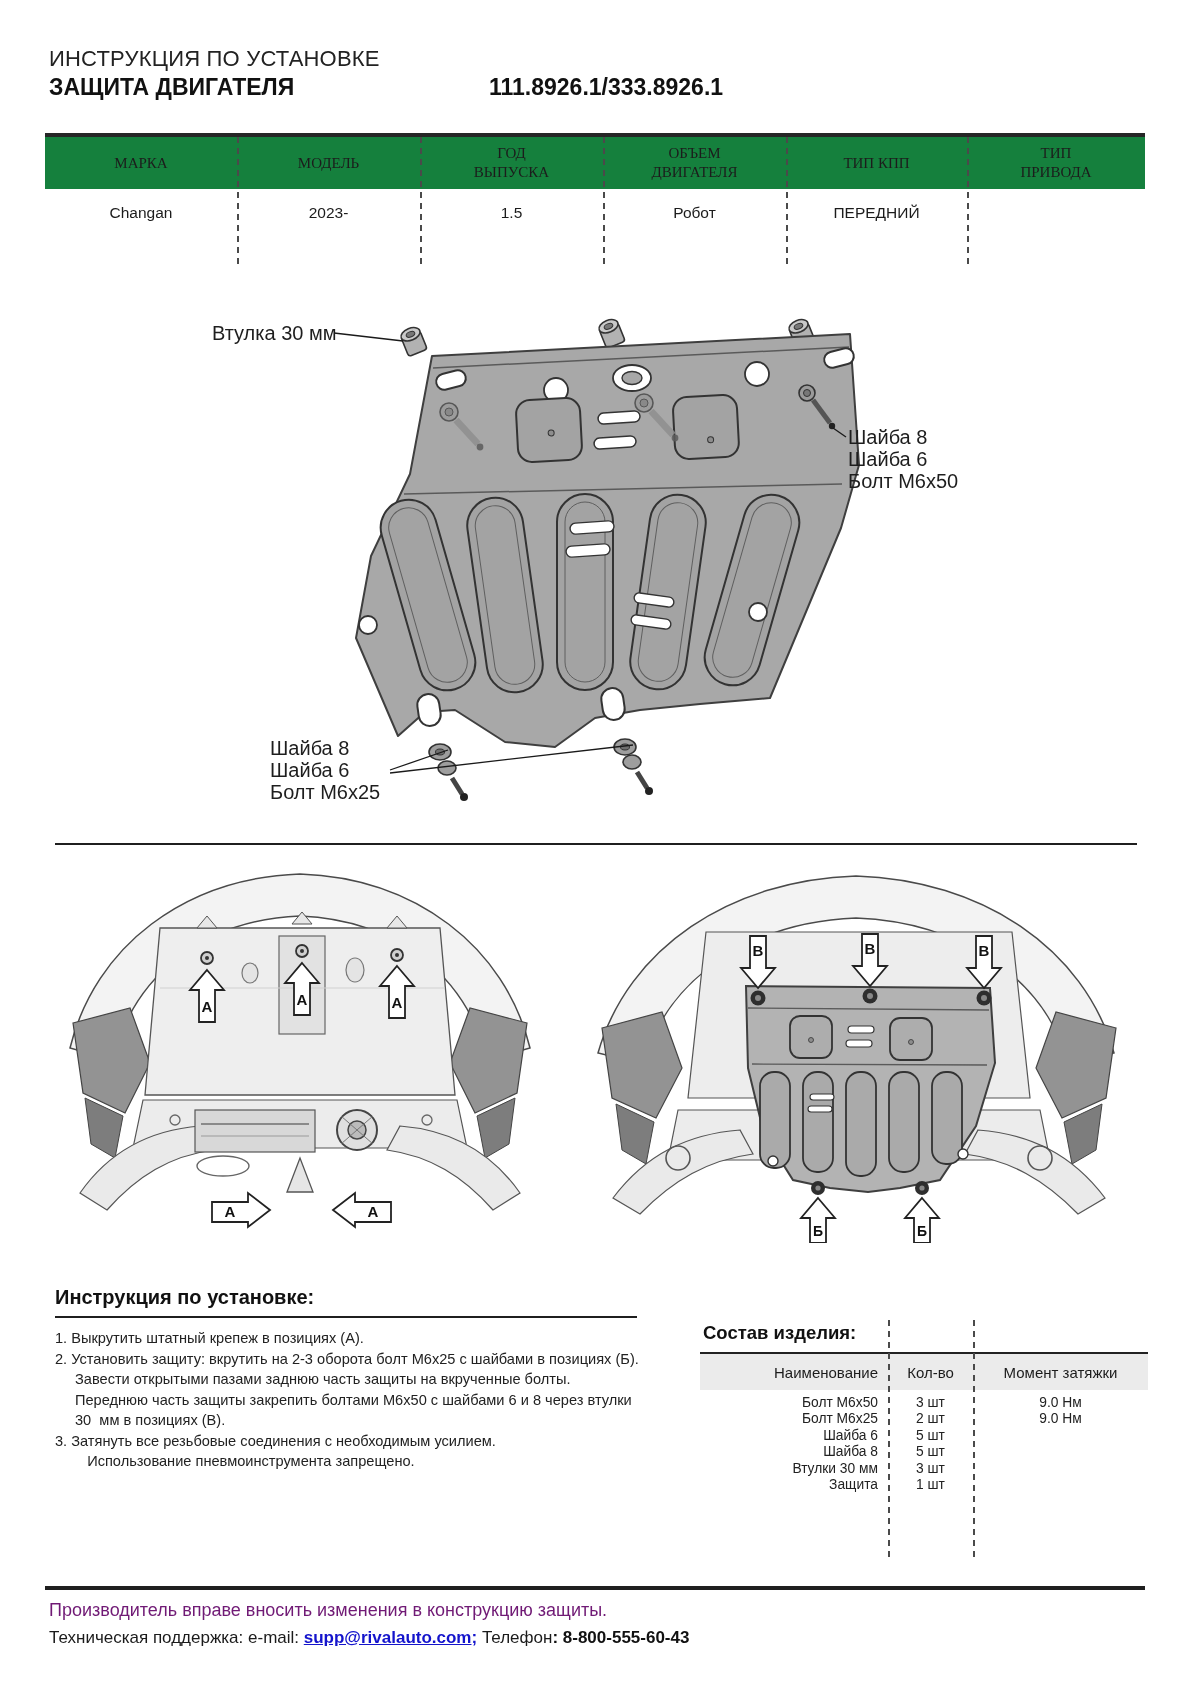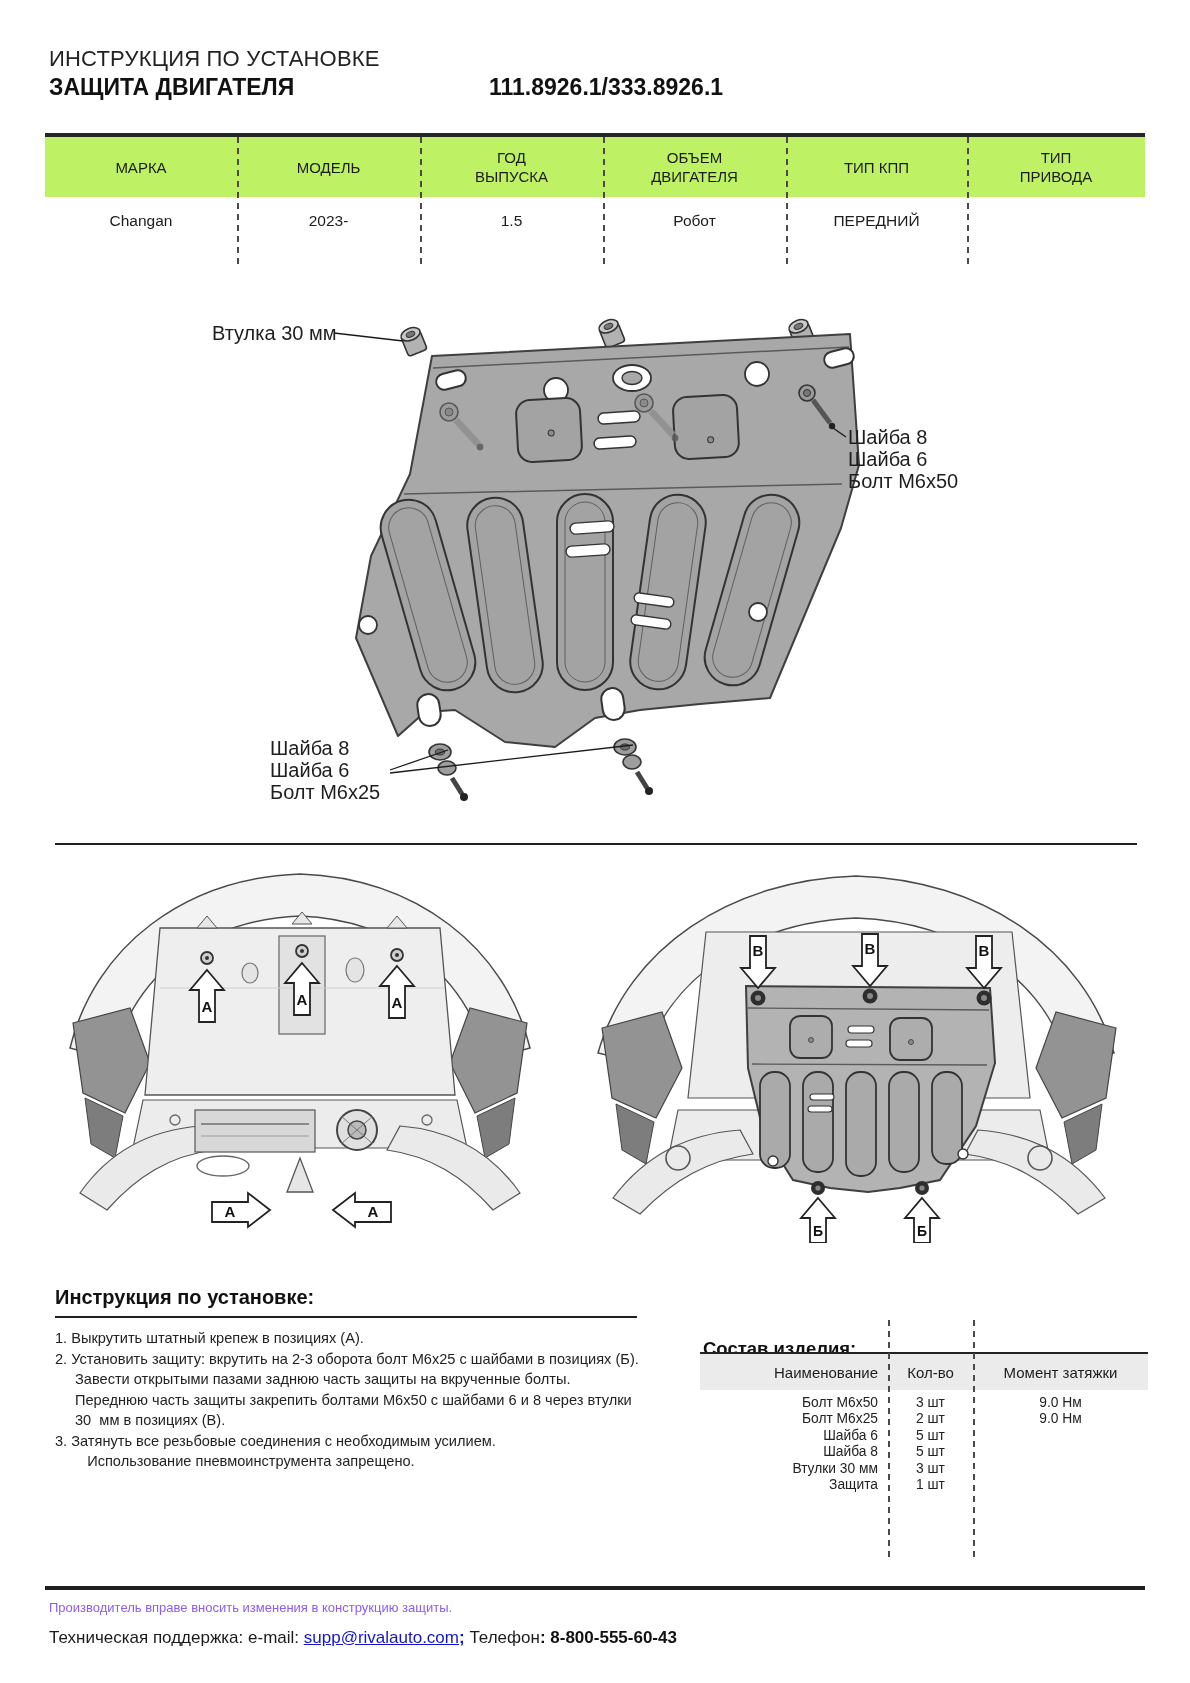--- a/index.html
+++ b/index.html
@@ -5,49 +5,49 @@
   html,body{margin:0;padding:0;background:#fff;}
   #page{position:relative;width:1190px;height:1683px;background:#fff;overflow:hidden;
         font-family:"Liberation Sans","DejaVu Sans",sans-serif;color:#1a1a1a;}
   .abs{position:absolute;}
   
   .title1{left:49px;top:46px;font-size:22px;letter-spacing:.2px;color:#222;}
   .title2{left:49px;top:74px;font-size:23px;font-weight:bold;color:#111;}
   .partnums{left:470px;top:74px;font-size:23px;font-weight:bold;color:#111;margin-left:19px;}
   
   .spec{left:45px;top:133px;width:1100px;height:130px;border-top:4px solid #262626;}
-  .spec-head{display:grid;grid-template-columns:192px 183px 183px 183px 181px 178px;height:60px;background:#bef264;}
+  .spec-head{display:grid;grid-template-columns:192px 183px 183px 183px 181px 178px;height:52px;background:#15803d;font-family:Liberation Serif, serif;}
   .spec-vals{display:grid;grid-template-columns:192px 183px 183px 183px 181px 178px;height:46px;}
   .spec-cell{display:flex;align-items:center;justify-content:center;text-align:center;
              font-size:15px;white-space:pre-line;line-height:19px;color:#1c1c1c;}
   .spec-vals .spec-cell{font-size:15.5px;}
   .vline{position:absolute;width:2px;background:repeating-linear-gradient(to bottom,#4a4a4a 0 6px,transparent 6px 11px);}
   
   .callout{font-size:20px;color:#1e1e1e;line-height:22px;}
   
   .hline{background:#1f1f1f;}
   
   .instr-head{left:55px;top:1286px;font-size:20px;font-weight:bold;color:#111;}
   .instr-list{left:55px;top:1328px;width:595px;font-size:14.6px;line-height:20.5px;color:#222;}
   .instr-item{white-space:pre-wrap;padding-left:20px;text-indent:-20px;}
   .comp{left:700px;top:1322px;width:448px;}
-  .comp-head{position:absolute;left:3px;top:0;font-size:18.5px;font-weight:bold;color:#111;margin-top:16px;}
+  .comp-head{position:absolute;left:3px;top:0;font-size:18.5px;font-weight:bold;color:#111;}
   .comp-topline{position:absolute;left:0;top:30px;width:448px;height:1.5px;background:#222;}
   .comp-cols{position:absolute;left:0;top:32px;width:448px;height:36px;background:#ebebeb;
              display:grid;grid-template-columns:188px 85px 175px;align-items:center;}
   .comp-col{font-size:15px;color:#1c1c1c;text-align:center;}
   .comp-col.name{text-align:right;padding-right:10px;}
   .comp-rows{position:absolute;left:0;top:72px;width:448px;}
   .comp-row{display:grid;grid-template-columns:188px 85px 175px;height:16.5px;align-items:center;}
   .comp-cell{font-size:13.8px;color:#222;text-align:center;}
   .comp-cell.name{text-align:right;padding-right:10px;}
   
-  .foot1{left:49px;top:1600px;font-size:13px;color:#8b5cf6;}
+  .foot1{left:49px;top:1600px;font-size:18px;color:#701a75;}
   .foot2{left:49px;top:1628px;font-size:17px;color:#1b1b1b;}
-  .email{color:var(--accent_blue,#1414cc);font-weight:normal;text-decoration:underline;}
+  .email{color:var(--accent_blue,#1414cc);font-weight:bold;text-decoration:underline;}
   .bluesemi{color:var(--accent_blue,#1414cc);font-weight:bold;}
   .phone{font-weight:bold;color:#111;}
   svg text{font-family:"Liberation Sans","DejaVu Sans",sans-serif;}
 </style>
 </head>
 <body>
 
 <div id="page">
 
   <div class="abs title1">ИНСТРУКЦИЯ ПО УСТАНОВКЕ</div>

